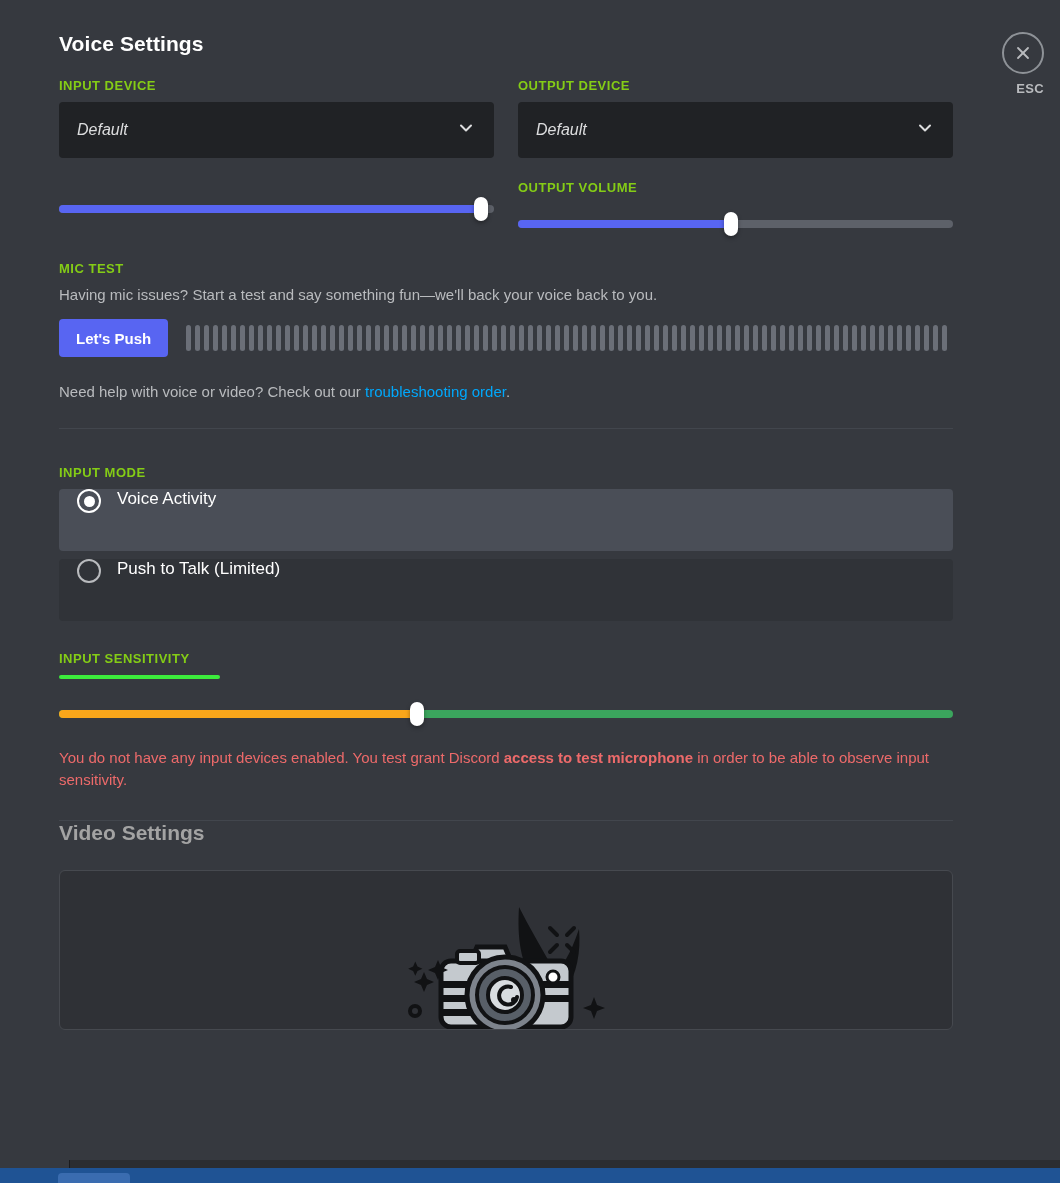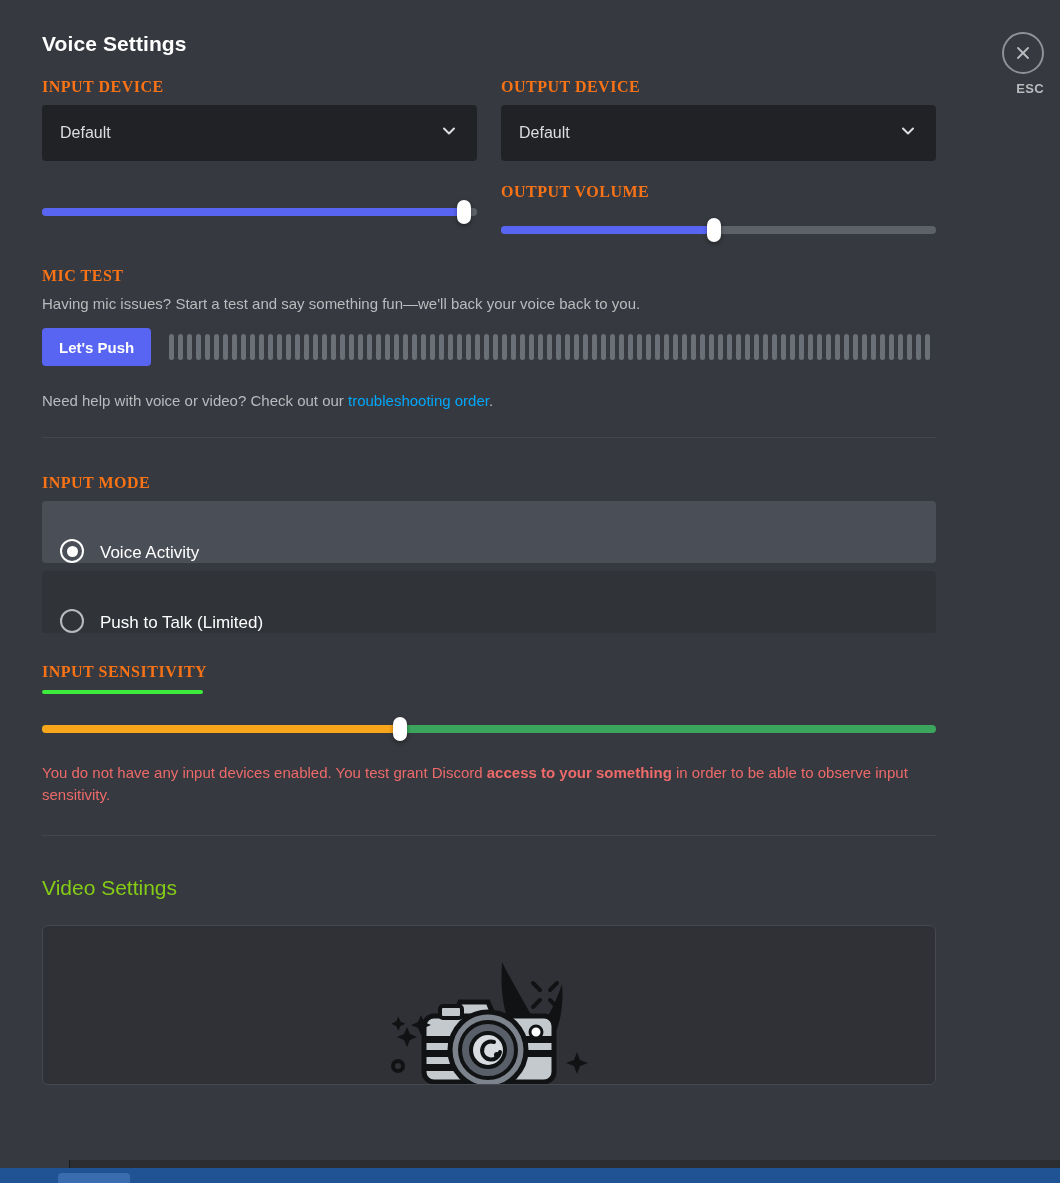--- a/index.html
+++ b/index.html
@@ -21,21 +21,21 @@
     overflow: hidden;
   }
 
   
   .settings-pane {
     position: absolute;
     left: 0; top: 0;
     width: 1060px;
     height: 1175px;
     background: #36393f;
-    padding: 32px 40px 0 42px;
+    padding: 32px 40px 0 59px;
   }
 
   .page-title {
     font-size: 21px;
     font-weight: bold;
     color: #ffffff;
     letter-spacing: 0.1px;
     margin-bottom: 22px;
   }
 
@@ -67,38 +67,38 @@
 
   
   .device-row {
     display: flex;
     gap: 24px;
     width: 894px;
   }
   .device-col { flex: 1; min-width: 0; }
 
   .field-label {
-    font-size: 16px;
+    font-size: 13px;
     font-weight: bold;
-    color: #f97316;
+    color: #84cc16;
     letter-spacing: 0.5px;
     margin-bottom: 9px;
     text-transform: uppercase;
-    font-family: Liberation Serif, serif;
   }
 
   .select-box {
     height: 56px;
     background: #202225;
     border-radius: 4px;
     display: flex;
     align-items: center;
     padding: 0 18px;
     cursor: pointer;
     position: relative;
+    font-style: italic;
   }
   .select-value {
     font-size: 16px;
     color: #dcddde;
     flex: 1;
   }
   .chevron { display: block; }
 
   
   .vol-row {
@@ -192,21 +192,21 @@
     height: 1px;
     background: #42464d;
     width: 894px;
     margin: 28px 0 0 0;
   }
 
   
   .input-mode { margin-top: 36px; width: 894px; }
   .radio-row {
     display: flex;
-    align-items: flex-end;
+    align-items: flex-start;
     height: 62px;
     border-radius: 4px;
     padding: 0 18px;
     cursor: pointer;
     margin-top: 8px;
   }
   .radio-row.selected { background: #4a4e57; }
   .radio-row.unselected { background: #303338; }
 
   .radio-outer {
@@ -263,23 +263,22 @@
     color: #ed6a6a;
     line-height: 1.48;
     margin-top: 18px;
     width: 894px;
   }
   .warn-text b { font-weight: bold; }
 
   
   .video-title {
     font-size: 21px;
-    font-weight: normal;
-    color: #84cc16;
-    margin-top: 40px;
+    font-weight: bold;
+    color: #a3a3a3;
   }
   .video-preview {
     margin-top: 25px;
     width: 894px;
     height: 160px;
     background: #2f3136;
     border: 1px solid #46494f;
     border-radius: 6px;
     position: relative;
     overflow: hidden;
@@ -498,21 +497,21 @@
       <div class="field-label">INPUT SENSITIVITY</div>
       <div class="sens-meter" style="width: 18%;"></div>
 
       <div class="sens-slider">
         <div class="sens-track"></div>
         <div class="sens-fill" style="width: 40%;"></div>
         <div class="slider-thumb" style="left: 40%;"></div>
       </div>
 
       <div class="warn-text">
-        <span>You do not have any input devices enabled. You test grant Discord </span><b>access to your something</b><span> in order to be able to observe input sensitivity.</span>
+        <span>You do not have any input devices enabled. You test grant Discord </span><b>access to test microphone</b><span> in order to be able to observe input sensitivity.</span>
       </div>
     </div>
 
     <div class="divider"></div>
 
     <h2 class="video-title">Video Settings</h2>
 
     <div class="video-preview">
       <span class="cam-art">
         <svg width="210" height="150" viewBox="0 0 210 150">

